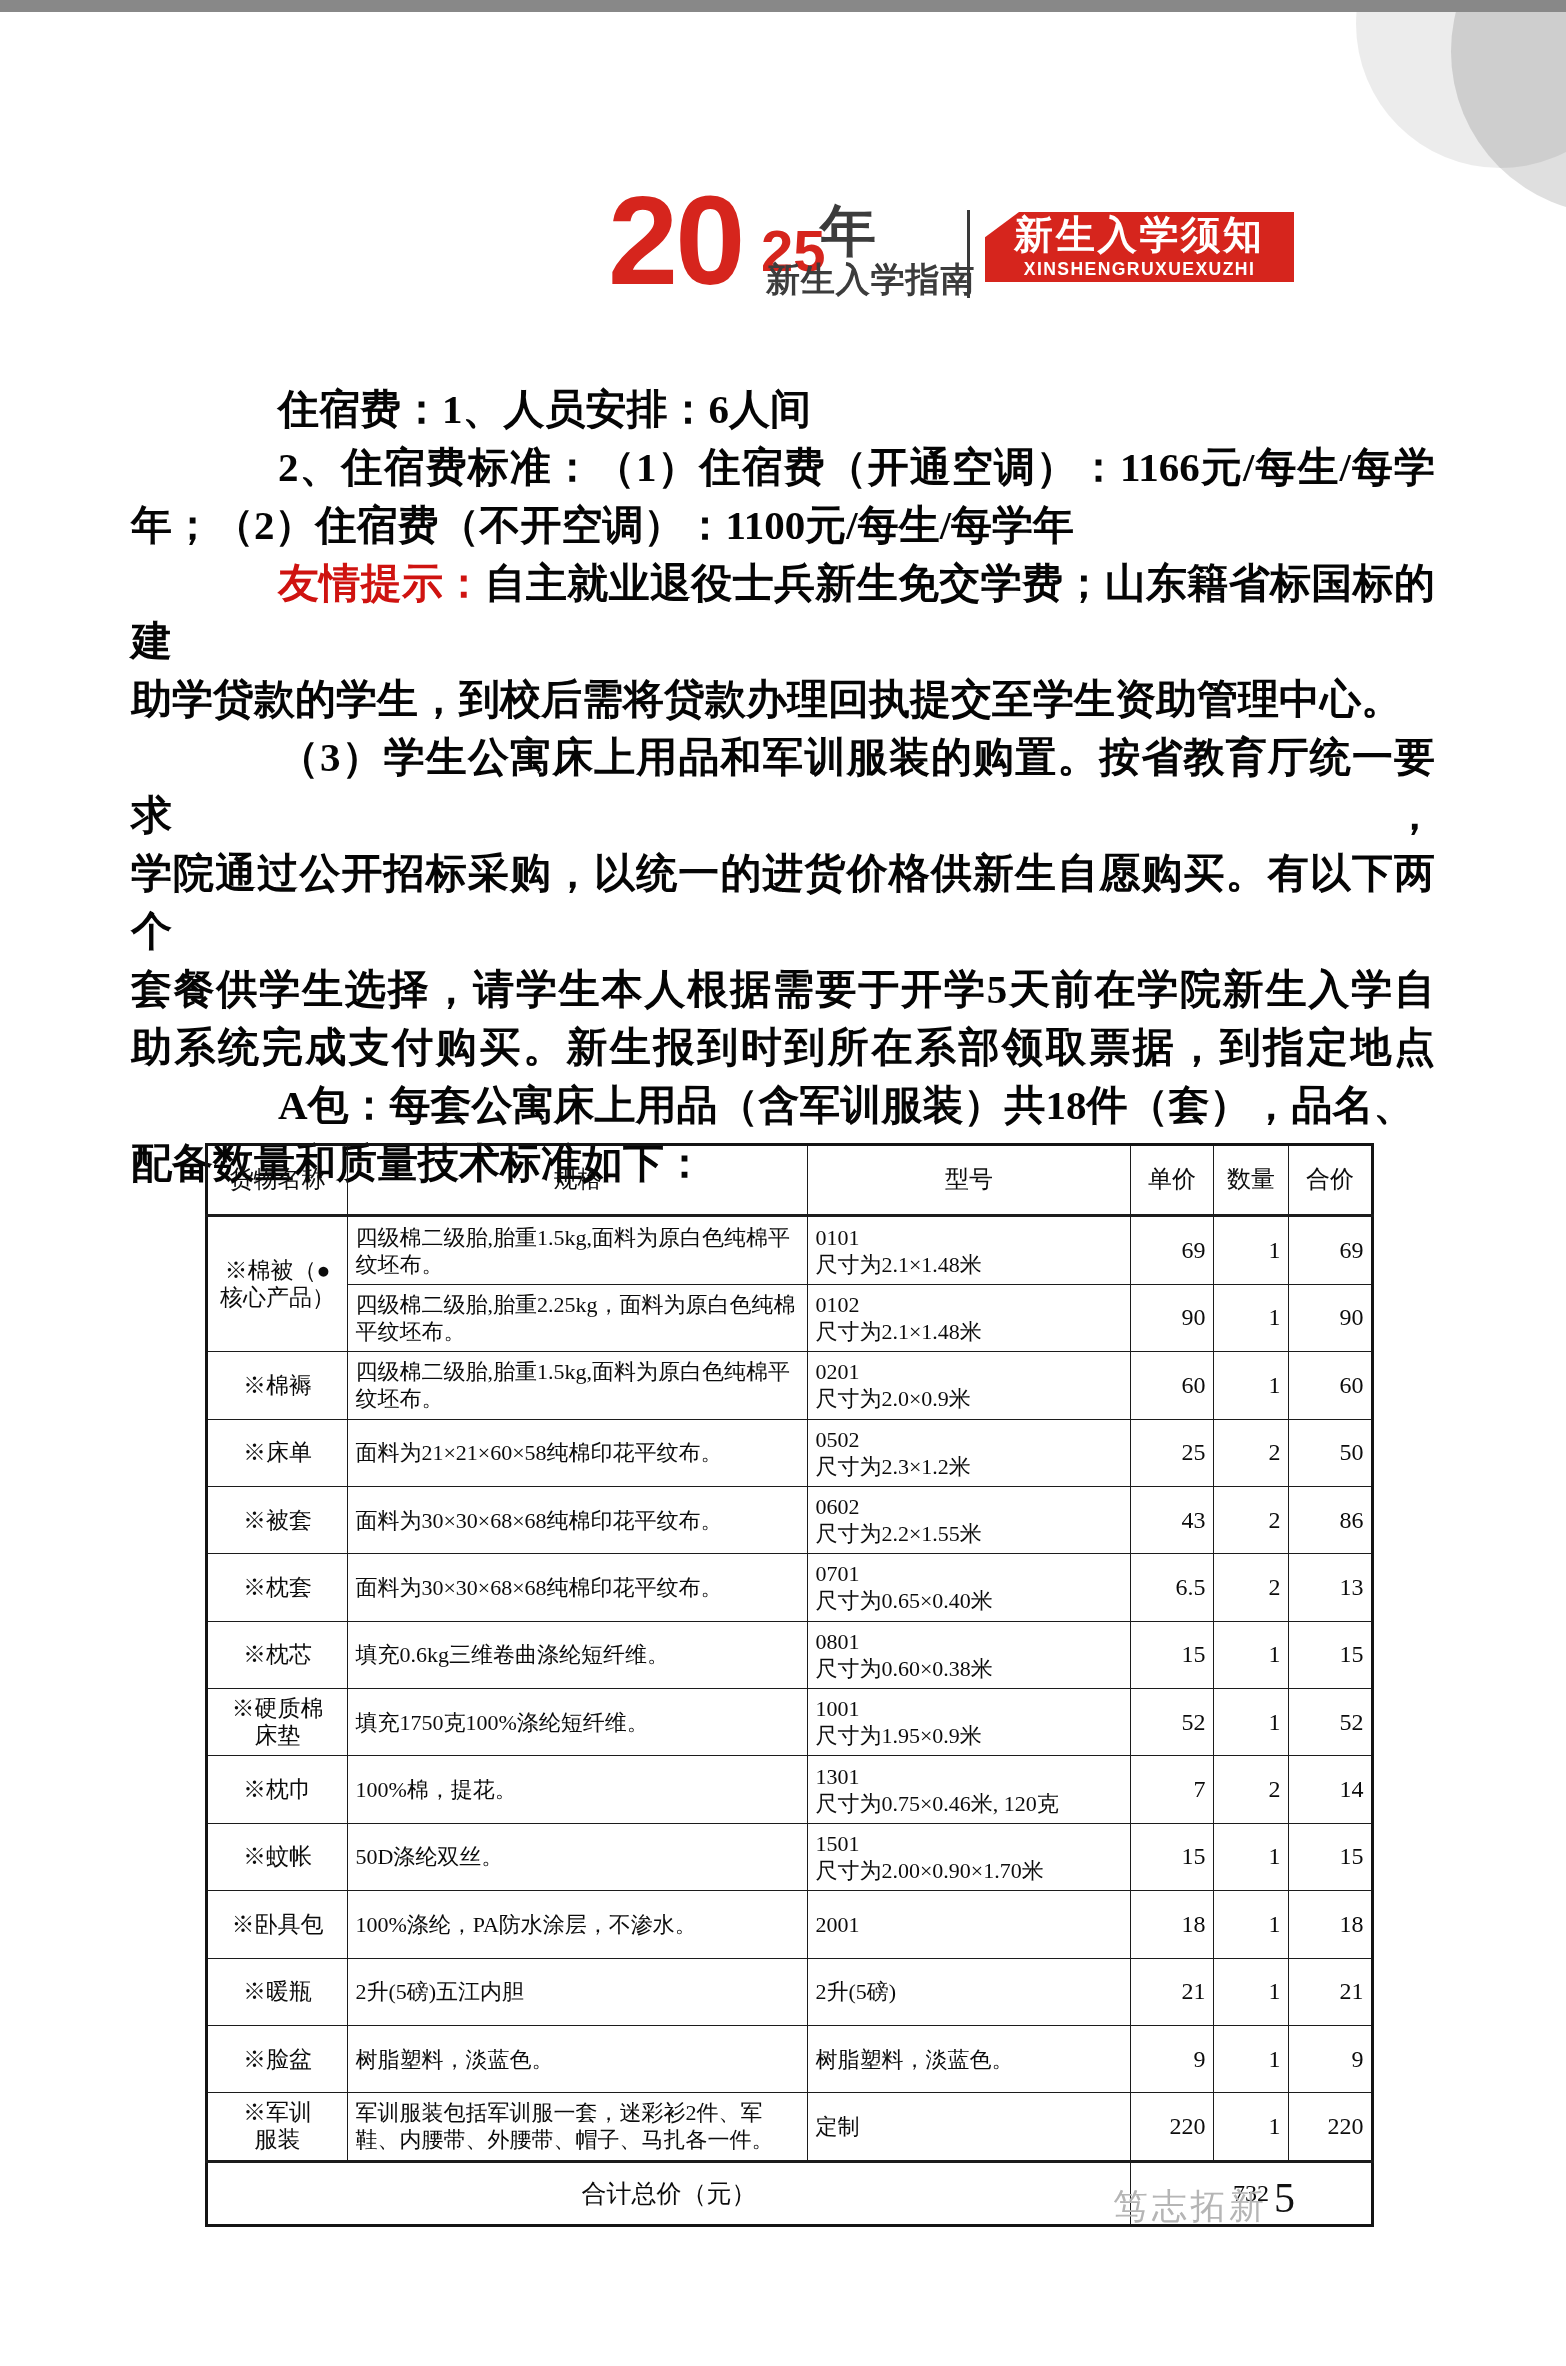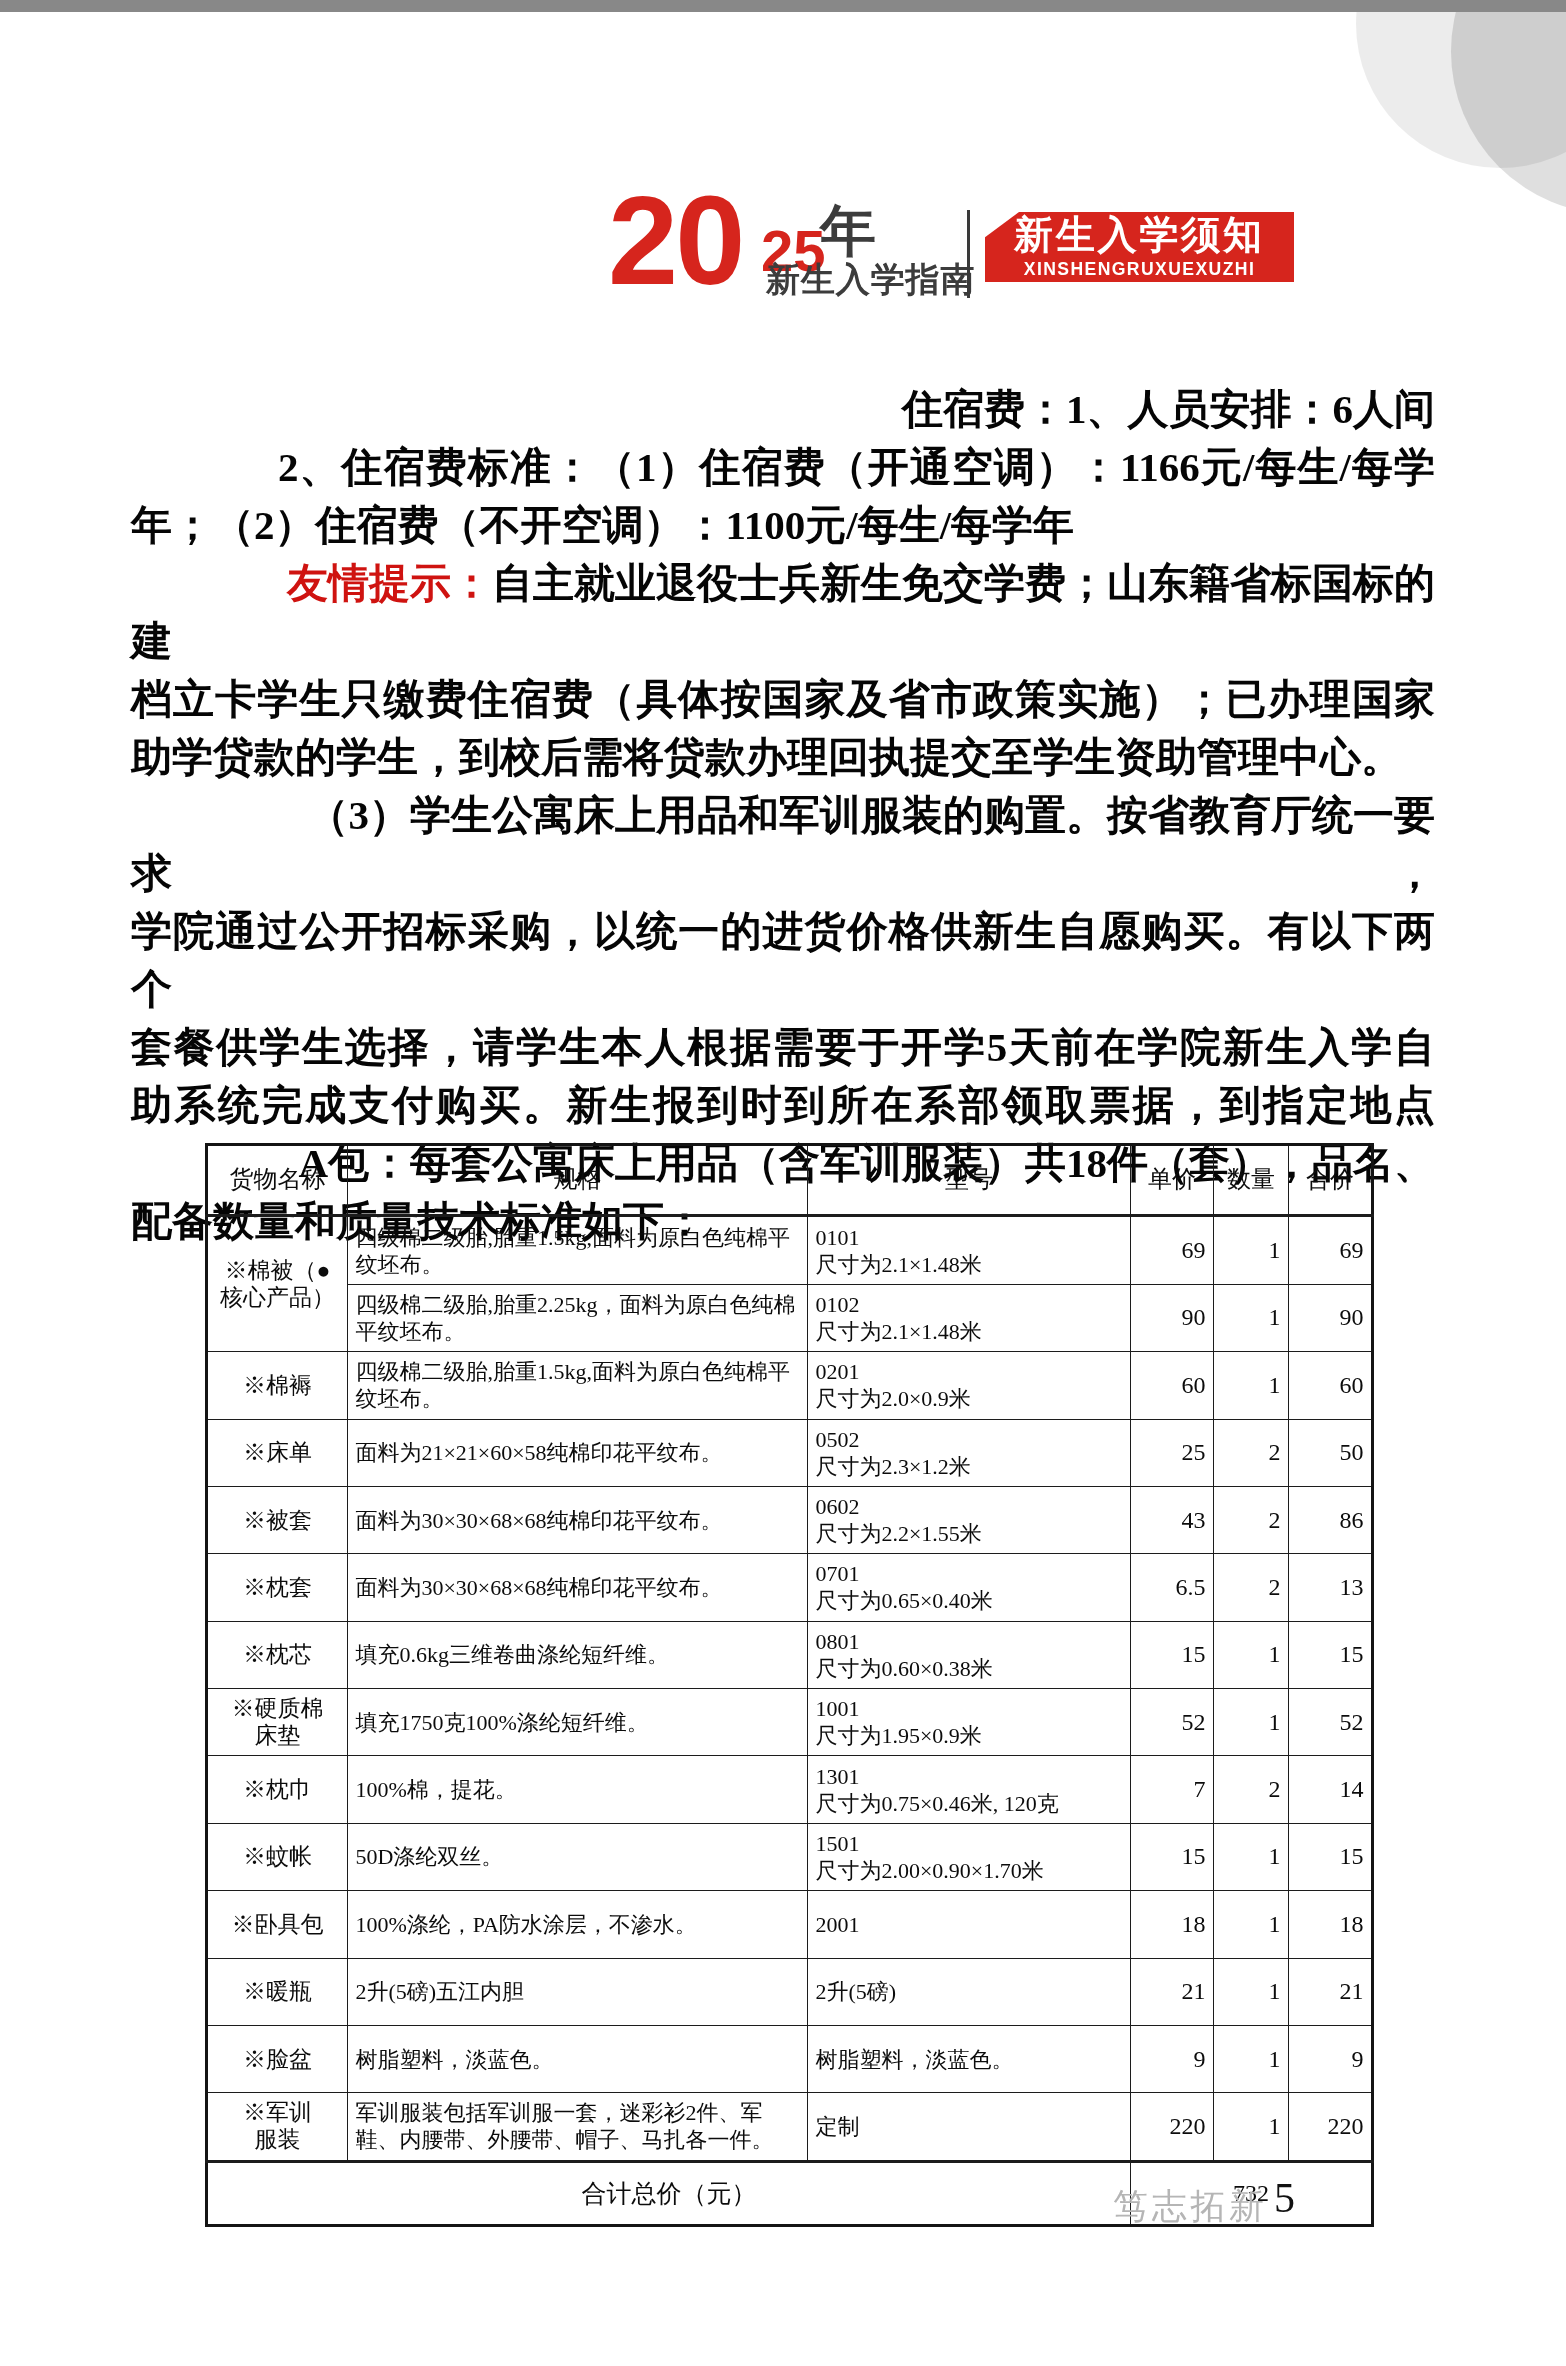--- a/index.html
+++ b/index.html
@@ -58,21 +58,21 @@
   .banner-title{font-size:39px;font-weight:bold;letter-spacing:2.8px;line-height:1.1;}
   .banner-sub{font-size:17.6px;font-weight:bold;letter-spacing:1.4px;line-height:1.1;margin-top:2.8px;}
 
   
   .body-text{
     position:absolute;left:131px;top:368px;width:1304px;
     font-size:41px;font-weight:bold;line-height:58px;color:#050505;
   }
   .body-line{white-space:normal;}
   .body-line.justify{text-align:justify;text-align-last:justify;}
-  .body-line.indent{text-indent:147px;text-align:right;}
+  .body-line.indent{text-indent:147px;}
   .seg-red{color:var(--tip-red);}
 
   
   .products{
     position:absolute;left:205px;top:1131px;width:1166px;
     border-collapse:collapse;table-layout:fixed;
     font-size:22px;line-height:27px;color:#0c0c0c;
   }
   .products th,.products td{
     border:1.9px solid #1c1c1c;
@@ -125,21 +125,20 @@
       <div class="banner-title">新生入学须知</div>
       <div class="banner-sub">XINSHENGRUXUEXUZHI</div>
     </div>
   </div>
 
   <div class="body-text" id="body-text">
       <div class="body-line indent"><span>住宿费：1、人员安排：6人间</span></div>
       <div class="body-line justify indent"><span>2、住宿费标准：（1）住宿费（开通空调）：1166元/每生/每学</span></div>
       <div class="body-line"><span>年；（2）住宿费（不开空调）：1100元/每生/每学年</span></div>
       <div class="body-line justify indent"><span class="seg-red">友情提示：</span><span>自主就业退役士兵新生免交学费；山东籍省标国标的建</span></div>
-      <div class="body-line justify"><span>档立卡学生只缴费住宿费（具体按国家及省市政策实施）；已办理国家</span></div>
       <div class="body-line"><span>助学贷款的学生，到校后需将贷款办理回执提交至学生资助管理中心。</span></div>
       <div class="body-line justify indent"><span>（3）学生公寓床上用品和军训服装的购置。按省教育厅统一要求，</span></div>
       <div class="body-line justify"><span>学院通过公开招标采购，以统一的进货价格供新生自愿购买。有以下两个</span></div>
       <div class="body-line justify"><span>套餐供学生选择，请学生本人根据需要于开学5天前在学院新生入学自</span></div>
       <div class="body-line justify"><span>助系统完成支付购买。新生报到时到所在系部领取票据，到指定地点</span></div>
       <div class="body-line indent"><span>A包：每套公寓床上用品（含军训服装）共18件（套），品名、</span></div>
       <div class="body-line"><span>配备数量和质量技术标准如下：</span></div>
     </div>
 
   <table class="products" id="products-table">

